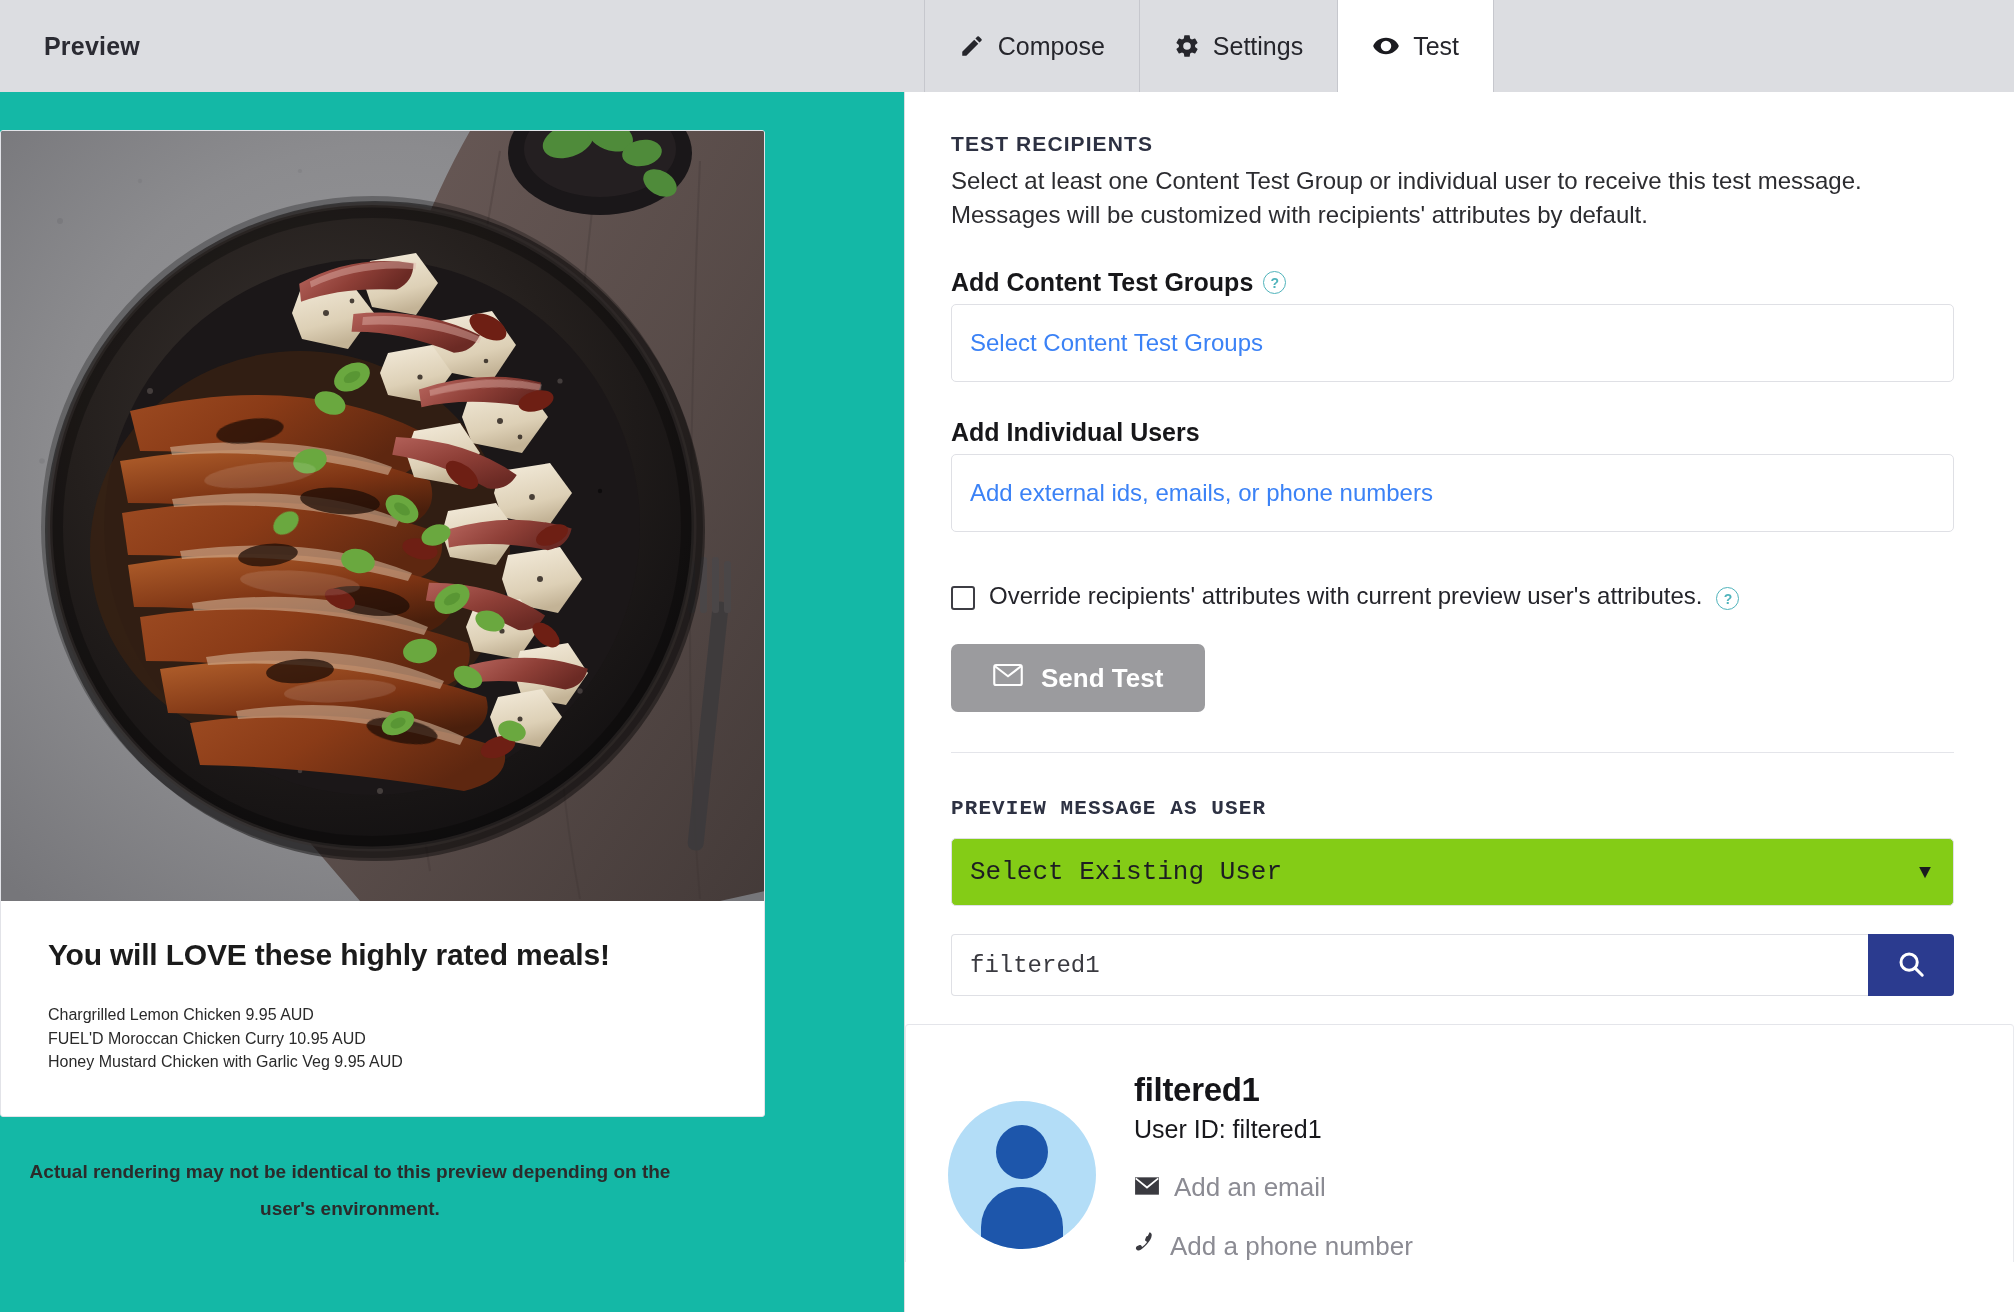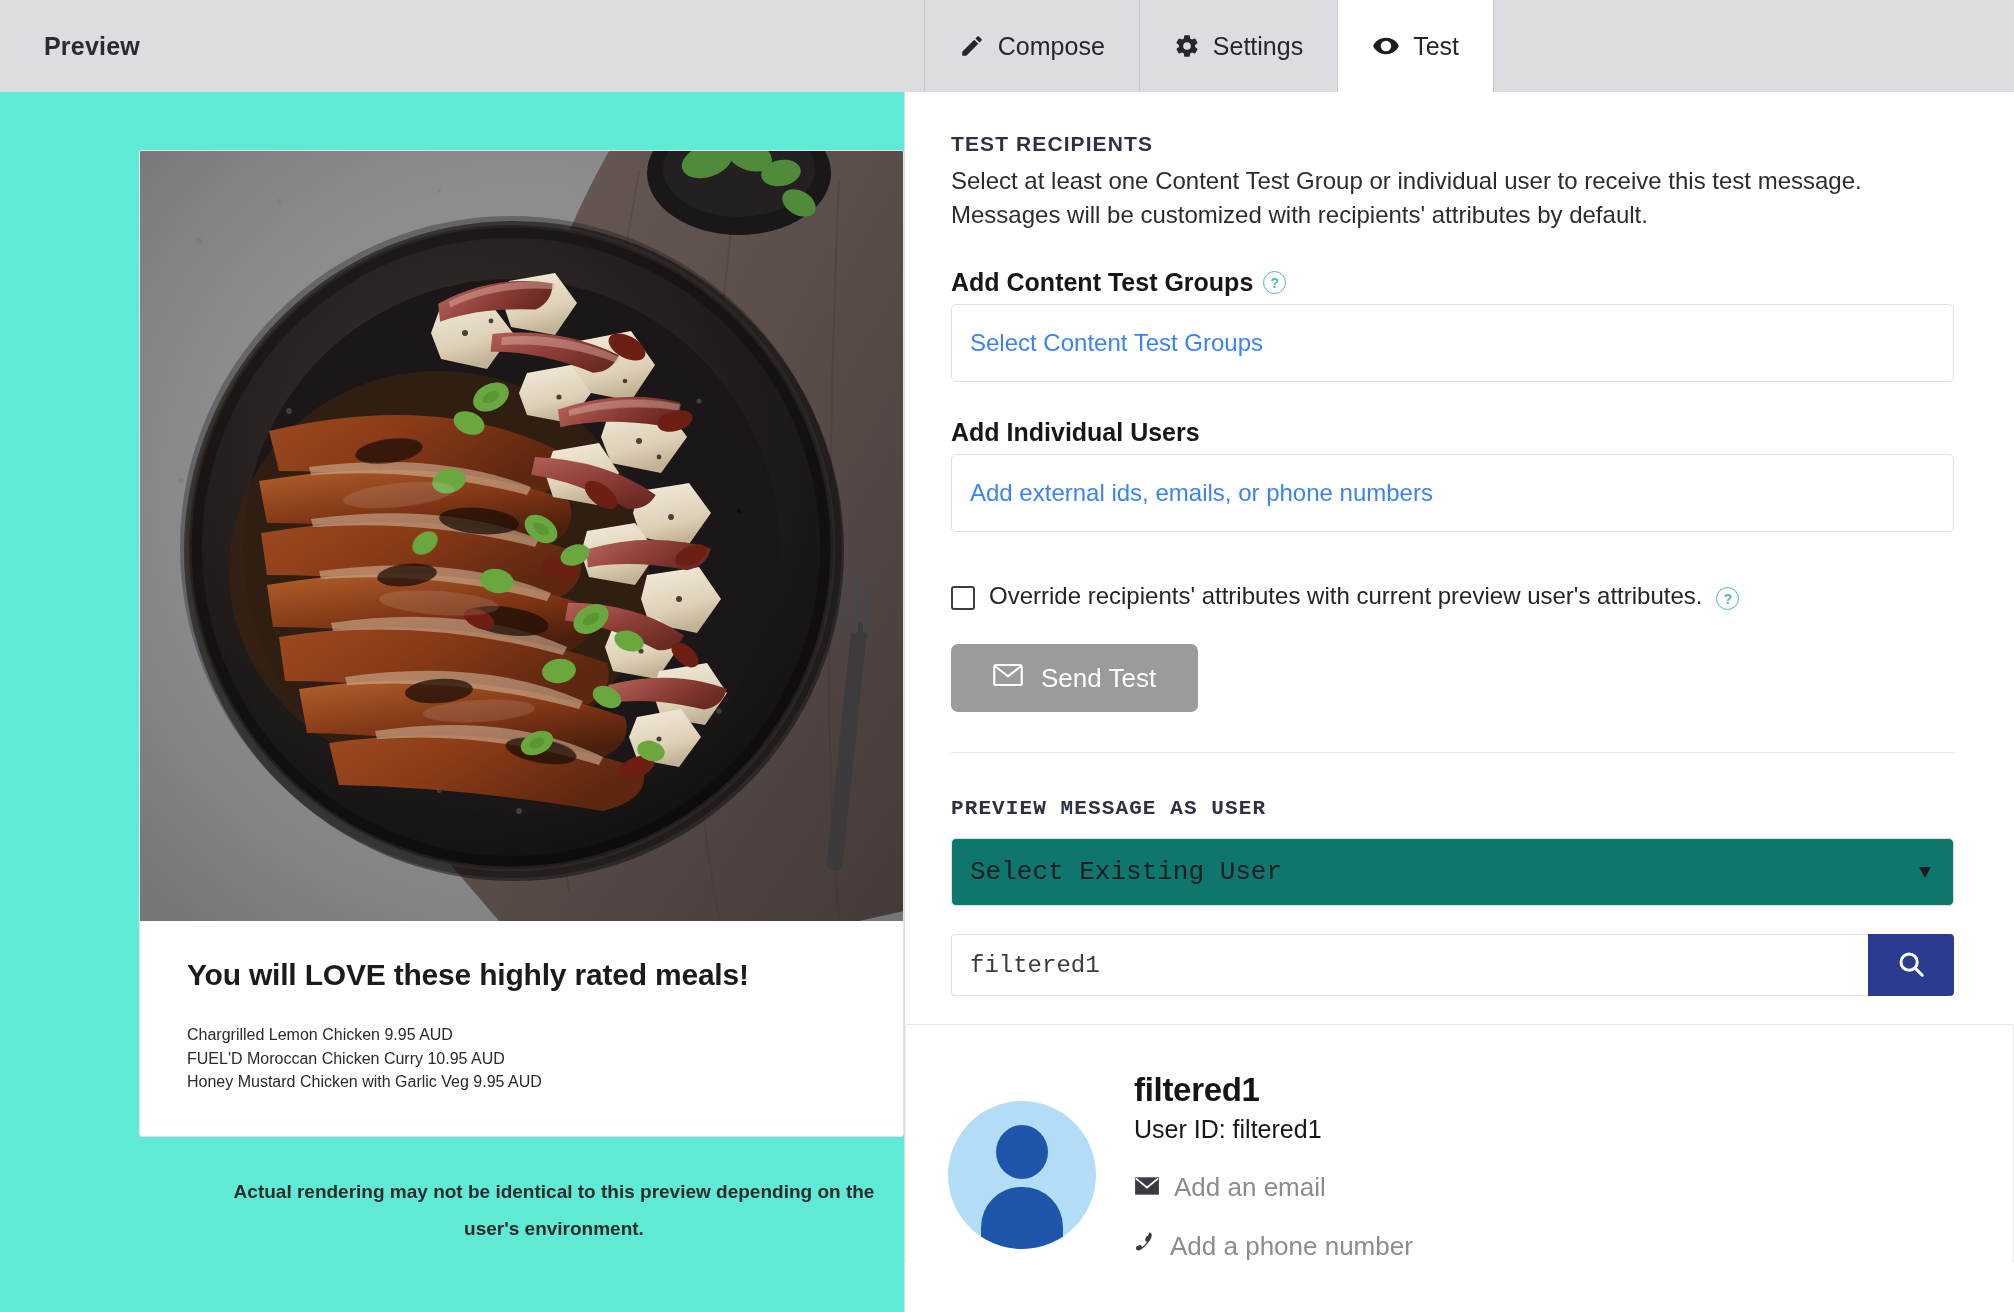--- a/index.html
+++ b/index.html
@@ -38,24 +38,24 @@
   }
   .tab.active { background: #ffffff; border-left: 1px solid #c6c7cd; border-right: 1px solid #c6c7cd; }
   .tab .ticon { display: inline-flex; align-items: center; }
   .tab-spacer { flex: 0 0 520px; background: #dcdde1; }
 
   
   .body { display: flex; flex: 1 1 auto; min-height: 0; }
 
   .left {
     width: 905px; min-width: 905px;
-    background: #5eead4;
+    background: #14b8a6;
     border-right: 1px solid #dcdde1;
-    padding: 58px 0 0 0;
-    display: flex; flex-direction: column; align-items: flex-end;
+    padding: 38px 0 0 0;
+    display: flex; flex-direction: column; align-items: flex-start;
     position: relative;
   }
   .email-card {
     width: 765px;
     background: #fff;
     border: 1px solid #e2e3e8;
     border-radius: 3px;
     overflow: hidden;
   }
   .email-photo {
@@ -120,28 +120,28 @@
     border: 2px solid #3d3d44; border-radius: 3px; background: #fff;
     cursor: pointer;
   }
 
   .btn-send {
     margin-top: 34px;
     display: inline-flex; align-items: center; justify-content: center; gap: 18px;
     height: 68px; padding: 8px 42px;
     background: #9b9b9e; color: #ffffff;
     border: none; border-radius: 7px;
-    font-size: 26px; font-weight: normal;
+    font-size: 26px; font-weight: bold;
     font-family: "Liberation Sans", sans-serif;
     cursor: pointer;
   }
 
   .select-box {
     margin-top: 18px; width: 100%; height: 68px;
-    border: 1px solid #dfe0e5; border-radius: 5px; background: #0f766e;
+    border: 1px solid #dfe0e5; border-radius: 5px; background: #84cc16;
     display: flex; align-items: center; justify-content: space-between;
     padding: 0 22px 0 18px;
     font-size: 26px; color: #1d1d22;
     cursor: pointer;
   }
   .caret { font-size: 20px; color: #1a1a1f; }
 
   .search-row { margin-top: 28px; display: flex; width: 100%; height: 62px; }
   .search-input {
     flex: 1 1 auto; border: 1px solid #dfe0e5; border-right: none;

